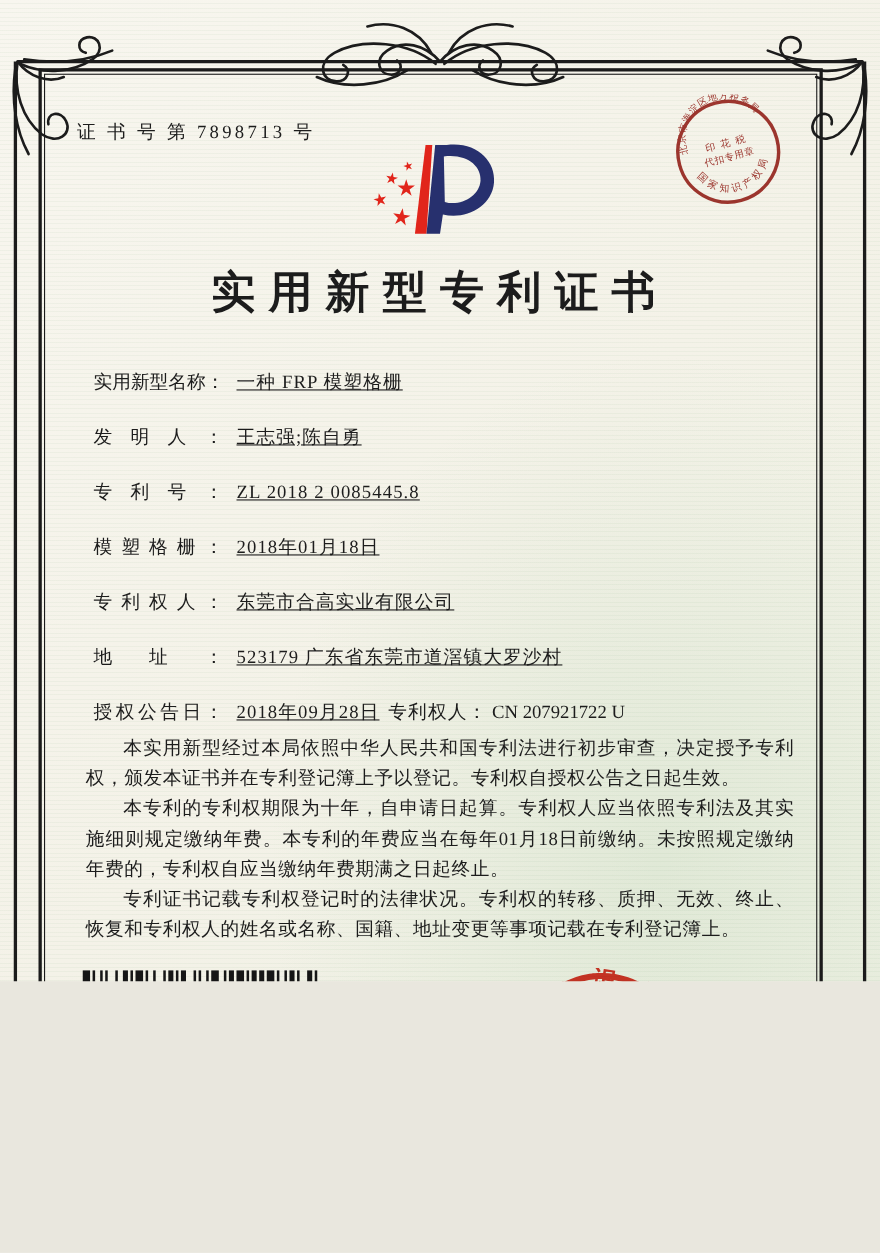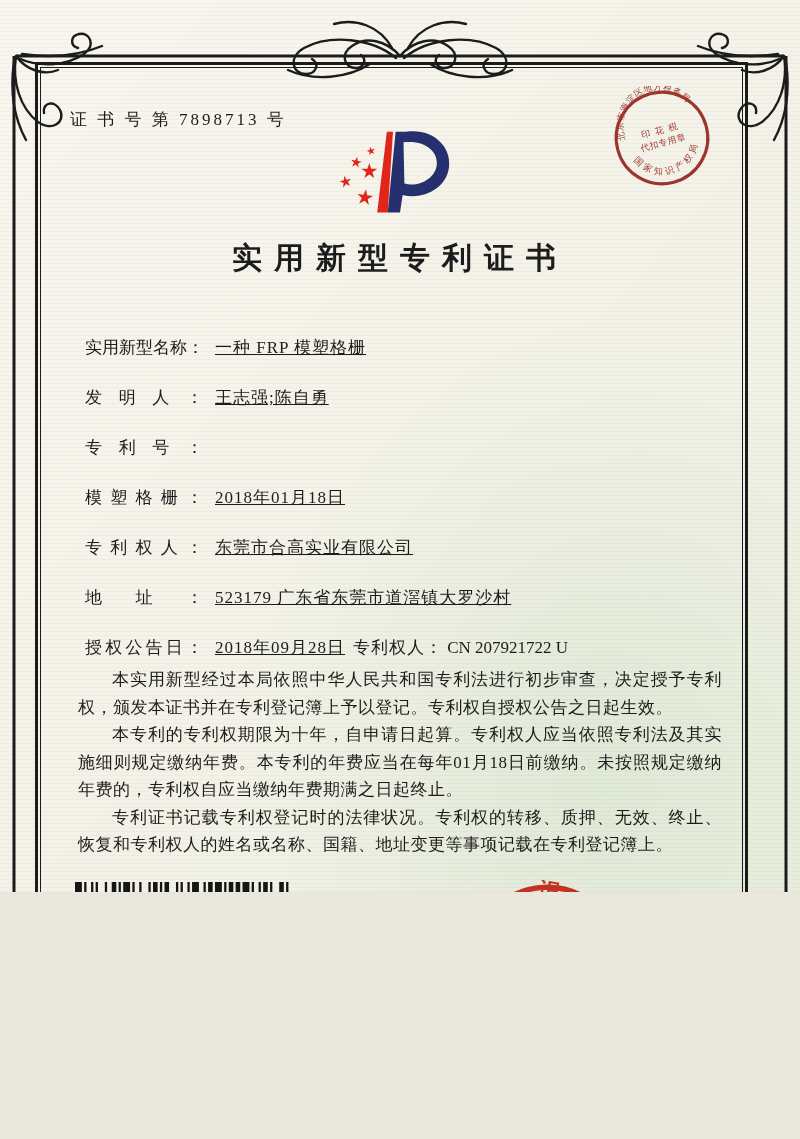--- a/index.html
+++ b/index.html
@@ -23,21 +23,21 @@
   .frame{
     position:absolute;left:35px;top:62px;width:707px;height:967px;
     border:3px solid #1b1b1b;
   }
   .frame::after{content:"";position:absolute;inset:2px;border:1px solid #1b1b1b;}
 
   .cert-no{position:absolute;left:70px;top:108px;font-size:17px;letter-spacing:3px;}
   .logo{position:absolute;left:325px;top:116px;width:150px;height:114px;}
   .title{
     position:absolute;left:0;top:238px;width:100%;text-align:center;
-    font-size:30px;font-weight:bold;letter-spacing:12px;white-space:nowrap;
+    font-size:40px;font-weight:bold;letter-spacing:12px;white-space:nowrap;
   }
   .fields{position:absolute;left:85px;top:336px;width:625px;font-size:17px;}
   .frow{position:relative;display:flex;align-items:flex-start;line-height:23px;margin-bottom:27px;white-space:nowrap;}
   .flabel{display:inline-block;width:118px;text-align:justify;text-align-last:justify;}
   .fvalue{margin-left:12px;letter-spacing:1px;text-decoration:underline;}
   .grant-pair{position:absolute;left:268px;top:0;white-space:nowrap;}
   .grant-pair .glabel{letter-spacing:1px;}
 
   .paras{position:absolute;left:78px;top:666px;width:644px;font-size:17px;line-height:27.5px;text-align:justify;}
   .paras p{margin:0;text-indent:2em;letter-spacing:0.5px;}
@@ -129,20 +129,21 @@
     <div class="frow">
       <span class="flabel">实用新型名称：</span>
       <span class="fvalue">一种 FRP 模塑格栅</span>
     </div>
     <div class="frow">
       <span class="flabel">发明人：</span>
       <span class="fvalue">王志强;陈自勇</span>
     </div>
     <div class="frow">
       <span class="flabel">专利号：</span>
+      <span class="fvalue">ZL 2018 2 0085445.8</span>
     </div>
     <div class="frow">
       <span class="flabel">模塑格栅：</span>
       <span class="fvalue">2018年01月18日</span>
     </div>
     <div class="frow">
       <span class="flabel">专利权人：</span>
       <span class="fvalue">东莞市合高实业有限公司</span>
     </div>
     <div class="frow">

